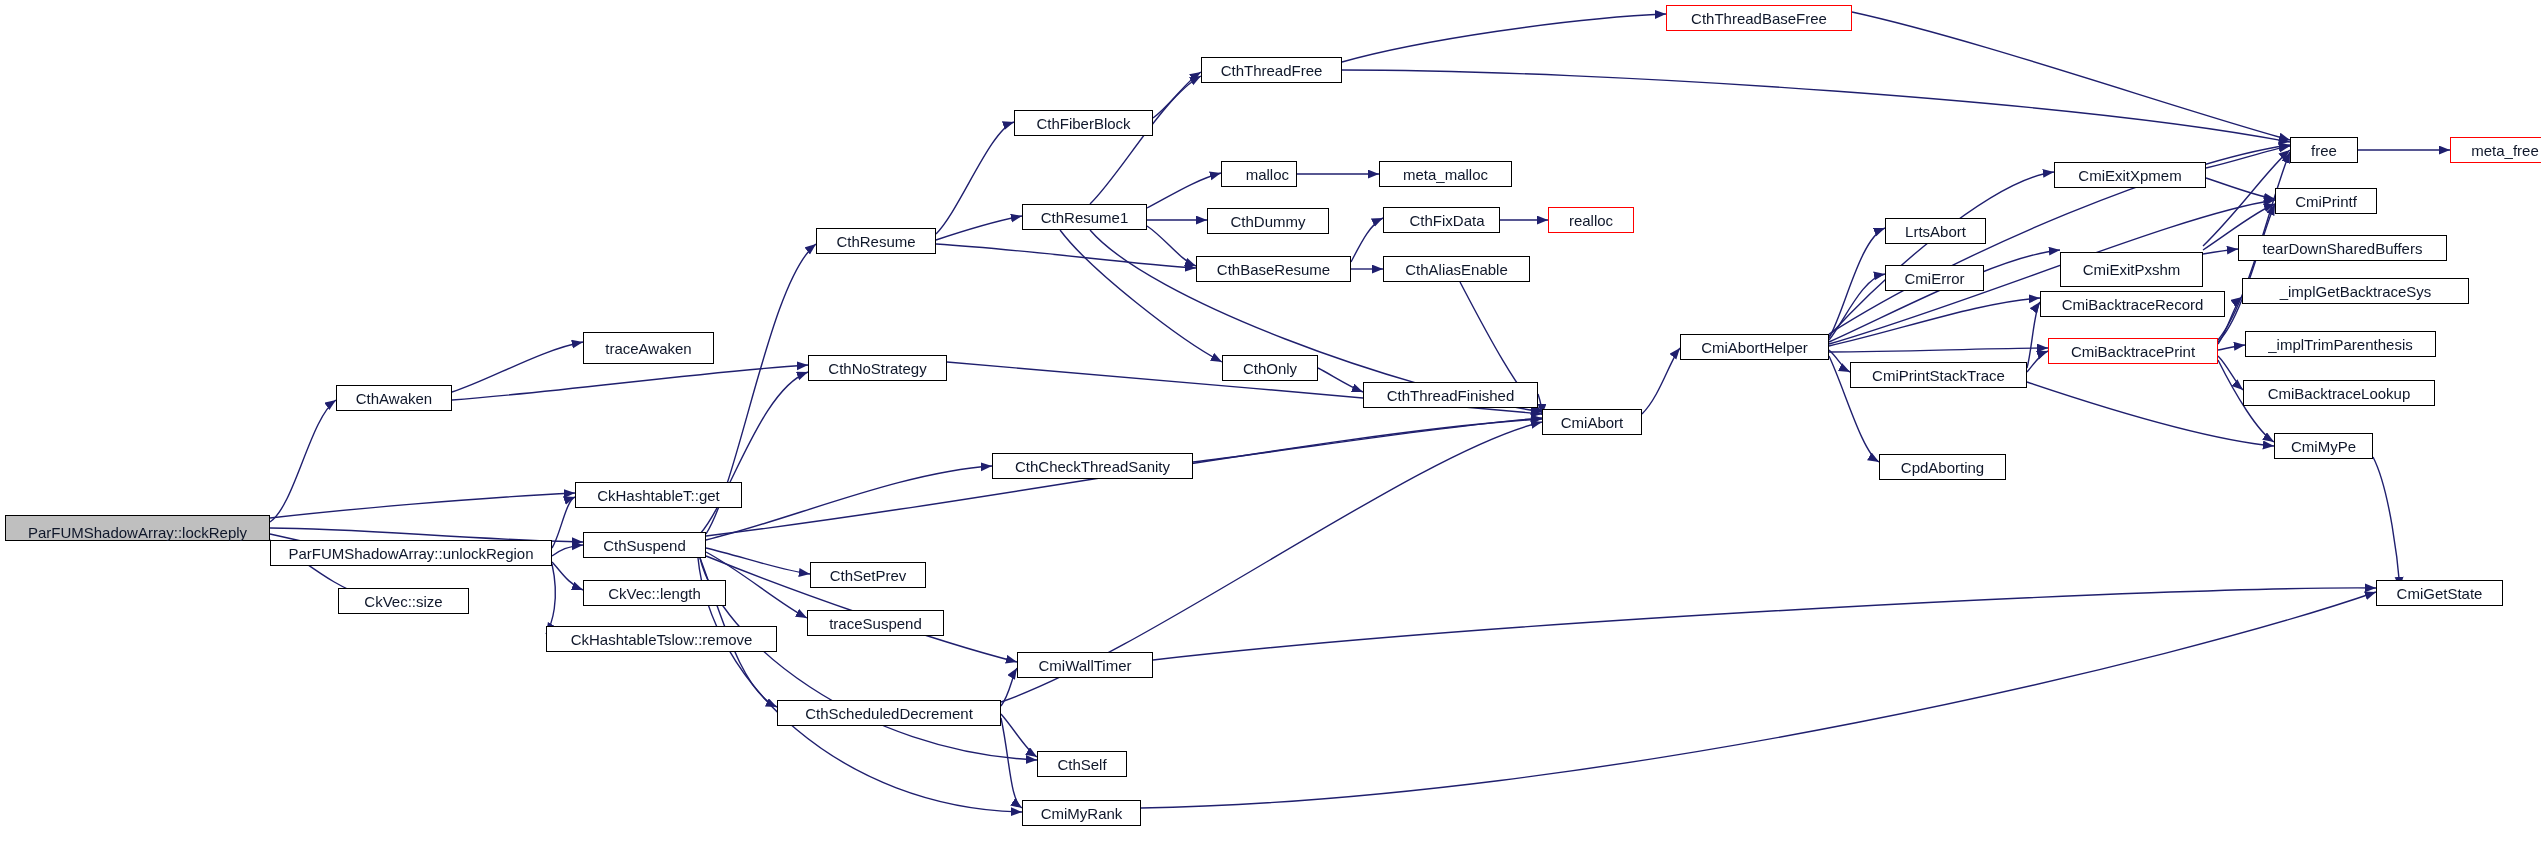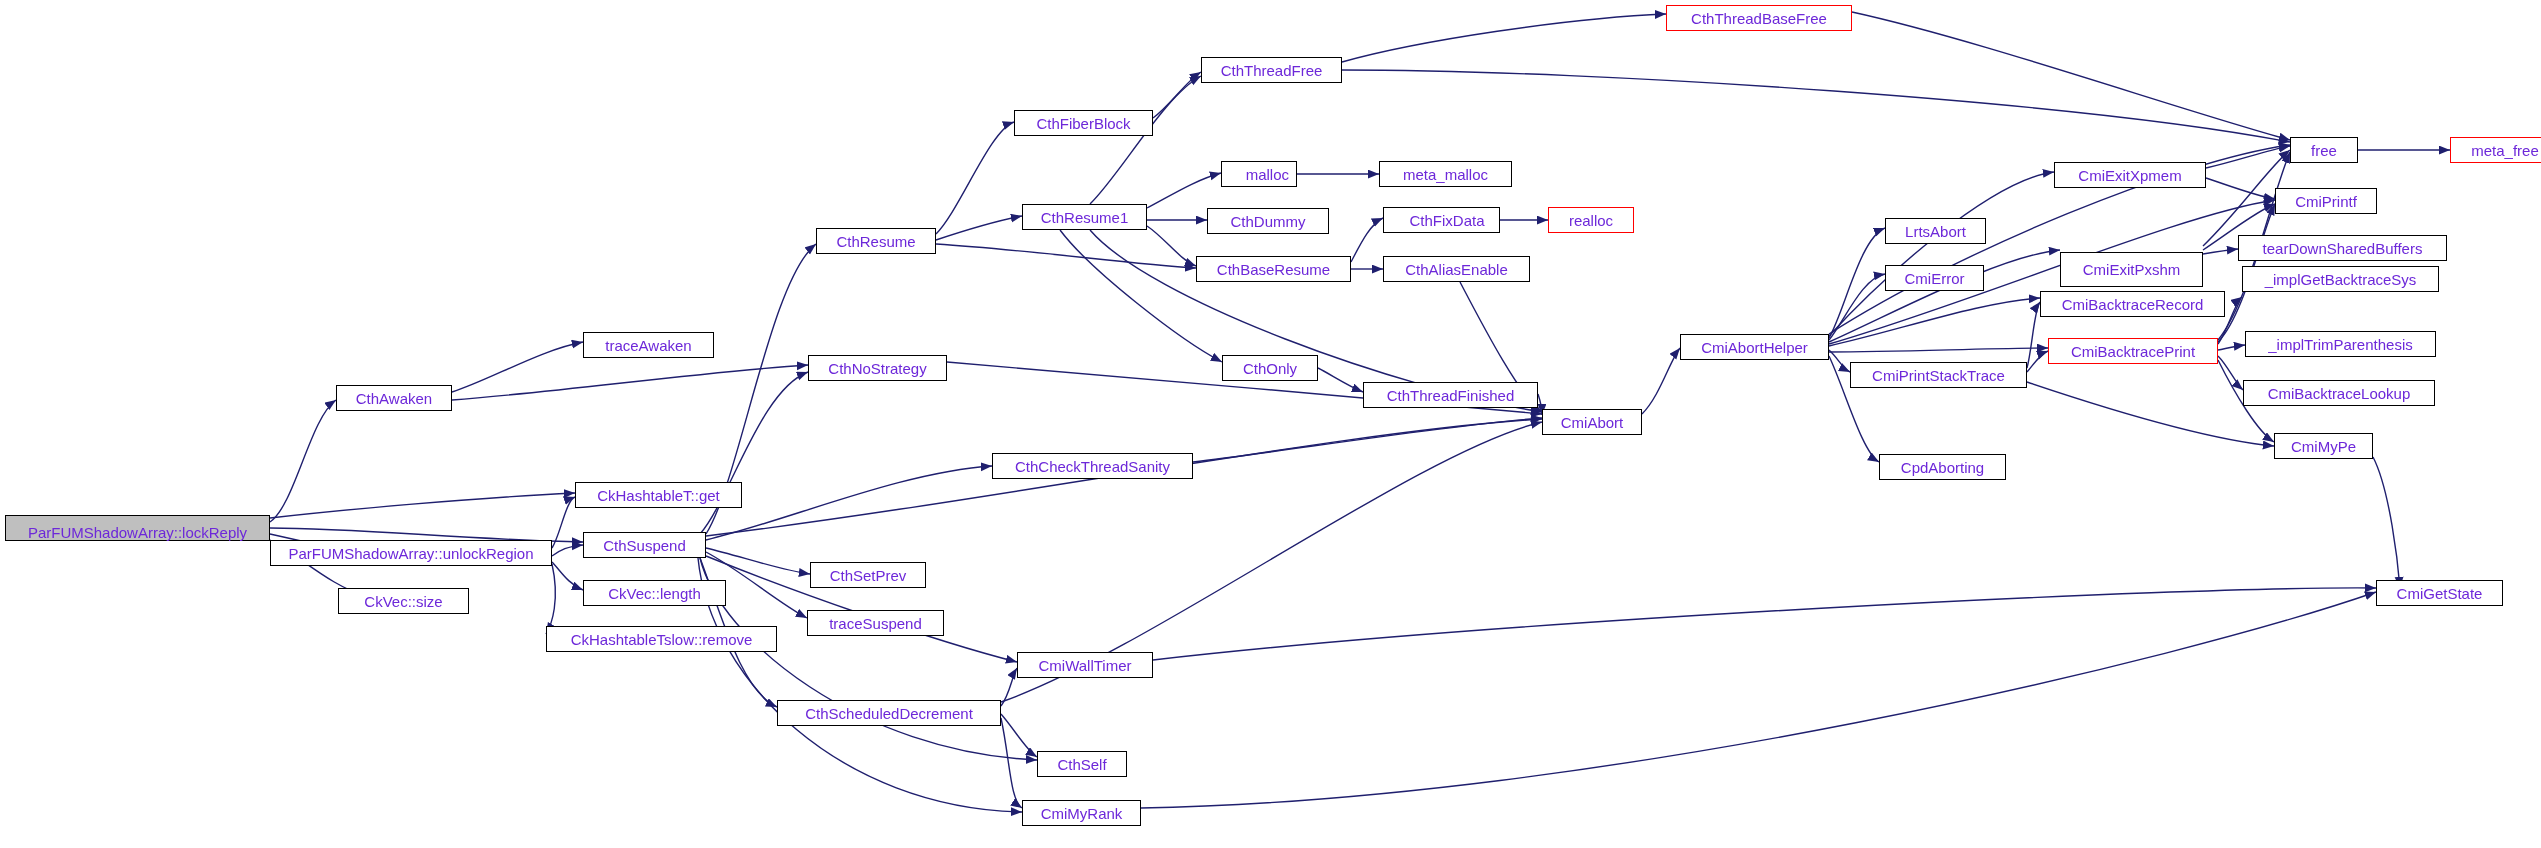--- a/index.html
+++ b/index.html
@@ -11,21 +11,21 @@
     background:#ffffff;
     font-family:"Liberation Sans", sans-serif;
     overflow:hidden;
   }
   #edges{position:absolute;left:0;top:0;width:2541px;height:848px;}
   .node{
     position:absolute;
     box-sizing:border-box;
     border:1px solid #000000;
     background:#ffffff;
-    color:#6d28d9;
+    color:#0f172a;
     font-size:15px;
     line-height:1;
     display:flex;
     align-items:center;
     justify-content:center;
     white-space:nowrap;
     padding:0 7px;
     z-index:5;
   }
   .node.red{border-color:#ff0000;}
@@ -126,21 +126,21 @@
       </div>
       <div class="node" style="left: 270px; top: 540px; width: 282px; height: 26px;">
         <span>ParFUMShadowArray::unlockRegion</span>
       </div>
       <div class="node" style="left: 338px; top: 588px; width: 131px; height: 26px;">
         <span>CkVec::size</span>
       </div>
       <div class="node" style="left: 336px; top: 385px; width: 116px; height: 26px;">
         <span>CthAwaken</span>
       </div>
-      <div class="node" style="left: 583px; top: 332px; width: 131px; height: 26px;">
+      <div class="node" style="left: 583px; top: 332px; width: 131px; height: 32px;">
         <span>traceAwaken</span>
       </div>
       <div class="node" style="left: 575px; top: 482px; width: 167px; height: 26px;">
         <span>CkHashtableT::get</span>
       </div>
       <div class="node" style="left: 583px; top: 532px; width: 123px; height: 26px;">
         <span>CthSuspend</span>
       </div>
       <div class="node" style="left: 583px; top: 580px; width: 143px; height: 26px;">
         <span>CkVec::length</span>
@@ -237,21 +237,21 @@
       </div>
       <div class="node red" style="left: 2450px; top: 137px; width: 110px; height: 26px;">
         <span>meta_free</span>
       </div>
       <div class="node" style="left: 2275px; top: 188px; width: 102px; height: 26px;">
         <span>CmiPrintf</span>
       </div>
       <div class="node" style="left: 2238px; top: 235px; width: 209px; height: 26px;">
         <span>tearDownSharedBuffers</span>
       </div>
-      <div class="node" style="left: 2242px; top: 266px; width: 197px; height: 26px;">
+      <div class="node" style="left: 2242px; top: 278px; width: 227px; height: 26px;">
         <span>_implGetBacktraceSys</span>
       </div>
       <div class="node" style="left: 2245px; top: 331px; width: 191px; height: 26px;">
         <span>_implTrimParenthesis</span>
       </div>
       <div class="node" style="left: 2243px; top: 380px; width: 192px; height: 26px;">
         <span>CmiBacktraceLookup</span>
       </div>
       <div class="node" style="left: 2274px; top: 433px; width: 99px; height: 26px;">
         <span>CmiMyPe</span>

